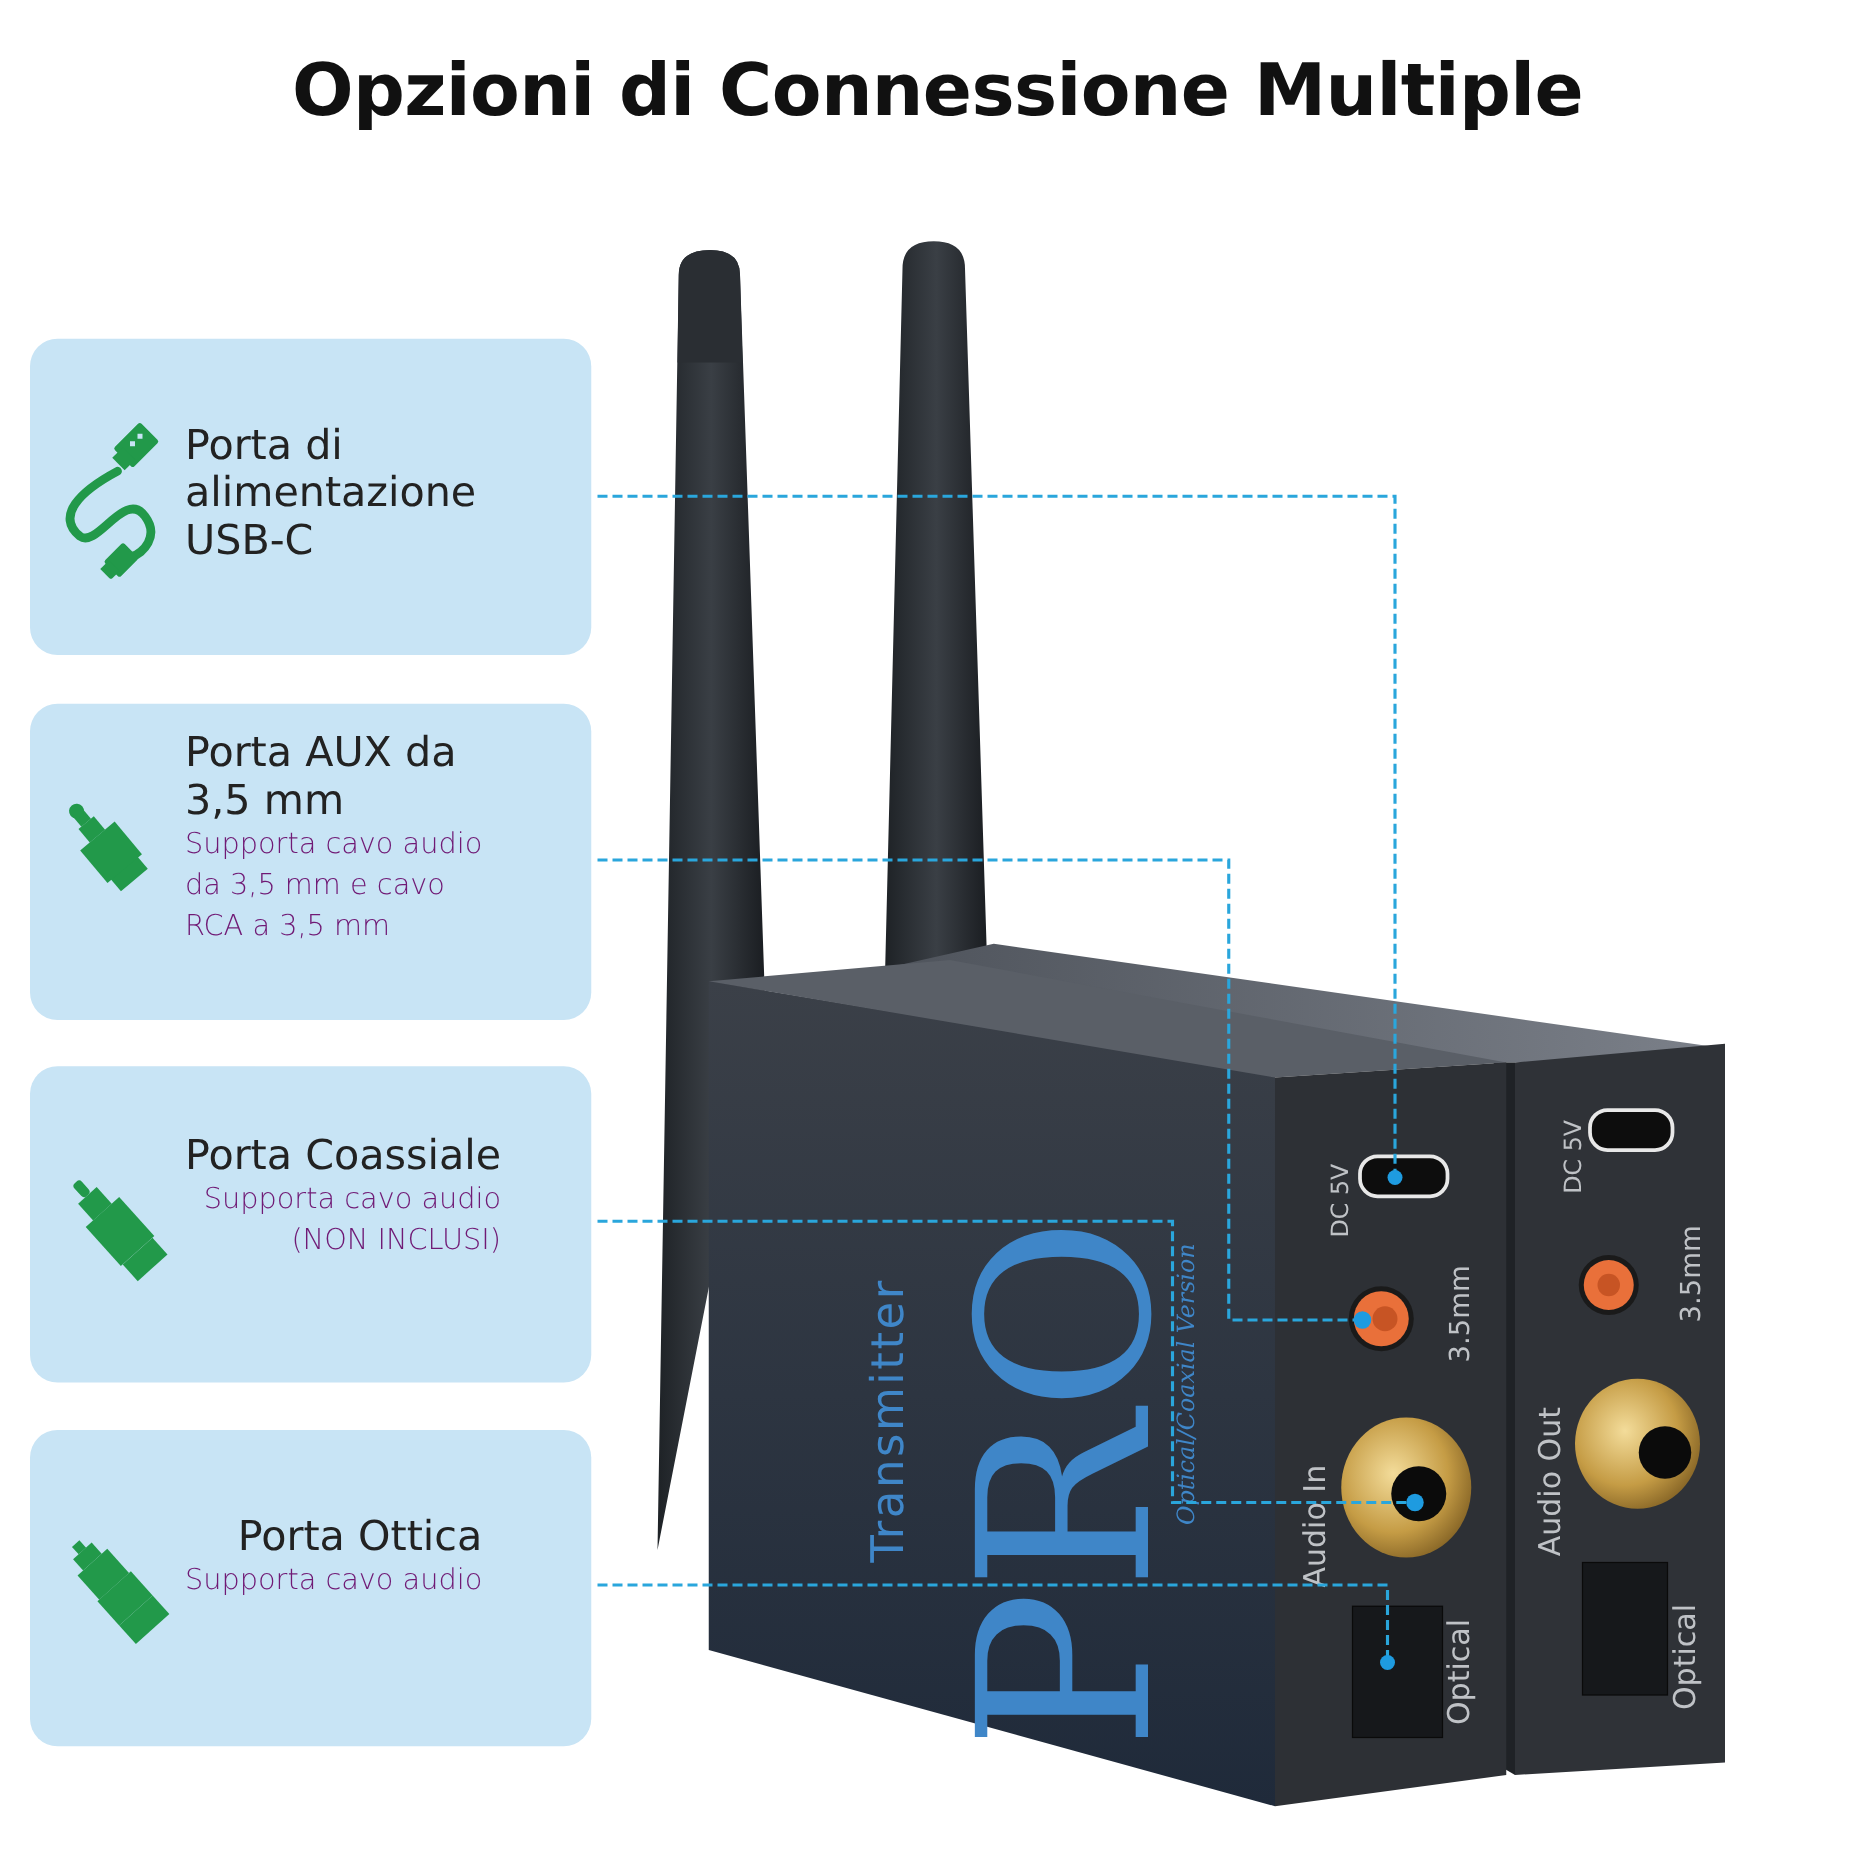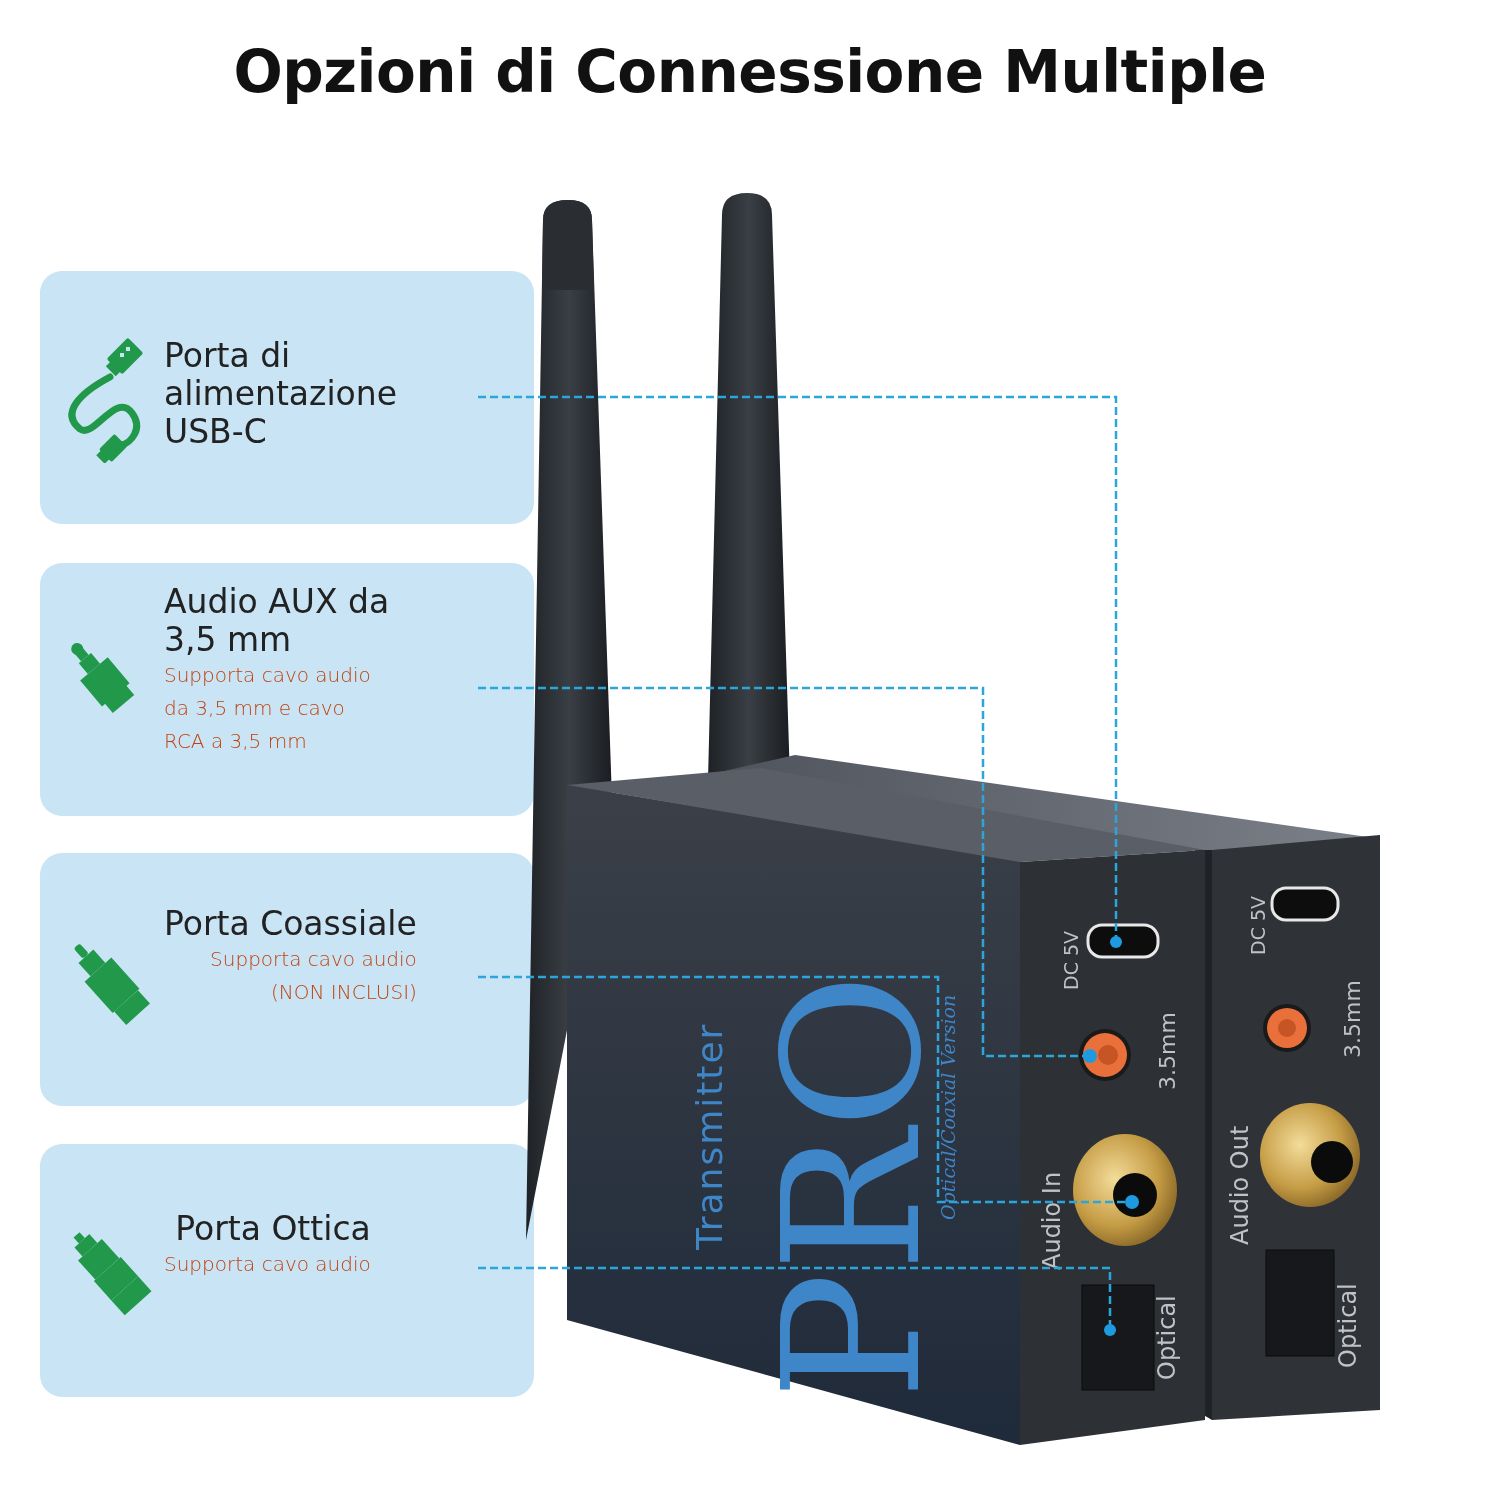--- a/index.html
+++ b/index.html
@@ -1,22 +1,22 @@
 <!DOCTYPE html>
 <html><head>
 <meta charset="utf-8">
 <style>
   html, body { margin:0; padding:0; background:#ffffff; }
   body { width:1500px; height:1500px; position:relative; overflow:hidden; font-family:"DejaVu Sans", sans-serif; }
   .title { position:absolute; left:0; top:38px; width:1500px; text-align:center; font-size:58px; font-weight:bold; color:#111; letter-spacing:-0.5px; font-family:"DejaVu Sans", sans-serif; }
-  .card { position:absolute; left:40px; width:494px; background:#c8e4f5; border-radius:22px; }
+  .card { position:absolute; left:24px; width:449px; background:#c8e4f5; border-radius:22px; }
   .card .icon { position:absolute; left:20px; }
   .card .text { position:absolute; left:124px; color:#1b1b1b; }
   .card .head { font-size:33px; line-height:38px; color:#222; }
-  .card .desc { font-size:20px; line-height:33px; color:#c2410c; font-weight:300; }
+  .card .desc { font-size:23px; line-height:33px; color:#701a75; font-weight:300; }
   svg { display:block; }
   .stage { position:absolute; left:0; top:0; width:1500px; height:1500px; pointer-events:none; }
 </style>
 </head>
 <body>
 
 <div class="title">Opzioni di Connessione Multiple</div>
 
 <div class="card" style="top:271px;height:253px;">
   <div class="icon" style="top:62px;">
@@ -49,21 +49,21 @@
       <g transform="rotate(-40 50 55)" fill="#22994a">
         <rect x="36" y="62" width="28" height="14"></rect>
         <rect x="32" y="30" width="36" height="34"></rect>
         <rect x="42" y="16" width="16" height="14"></rect>
         <rect x="45" y="4" width="10" height="12"></rect>
         <circle cx="50" cy="4" r="6"></circle>
       </g>
     </svg>
   </div>
   <div class="text" style="top:20px;">
-    <div class="head">Audio AUX da</div>
+    <div class="head">Porta AUX da</div>
     <div class="head">3,5 mm</div>
     <div class="desc">Supporta cavo audio</div>
     <div class="desc">da 3,5 mm e cavo</div>
     <div class="desc">RCA a 3,5 mm</div>
   </div>
 </div>
 
 <div class="card" style="top:853px;height:253px;text-align:right;">
   <div class="icon" style="top:80px;">
     <svg width="100" height="100" viewBox="0 0 100 100">

